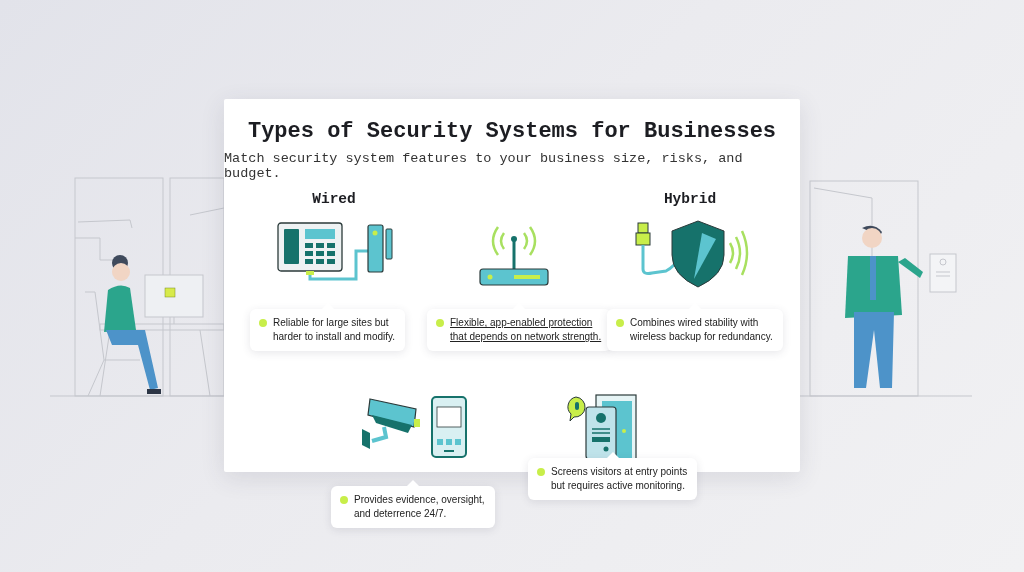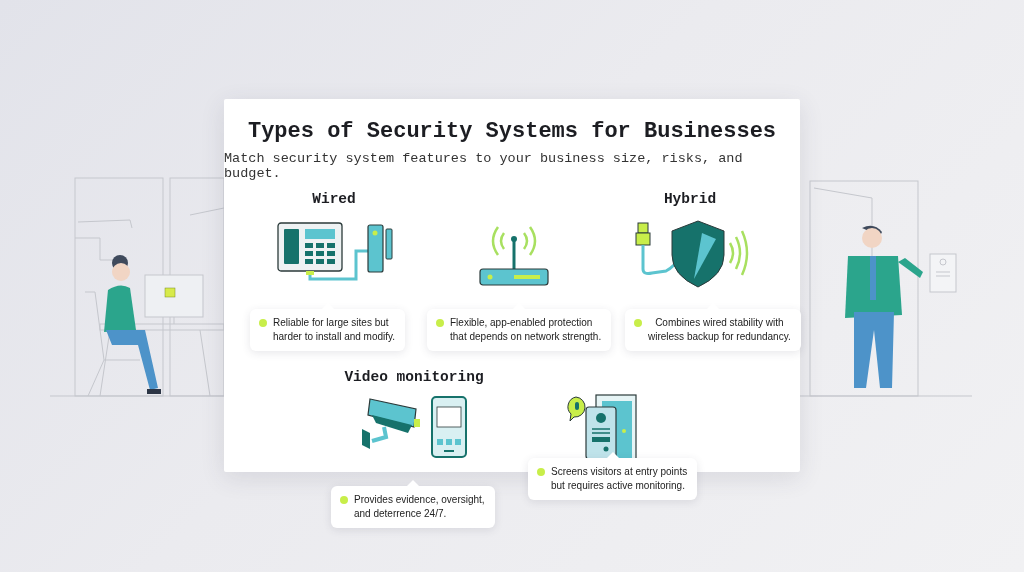--- a/index.html
+++ b/index.html
@@ -112,21 +112,20 @@
     <path d="M11 28 L11 52 Q11 58 20 56 L34 54 Q38 52 42 48" fill="none" stroke="#5cc4cf" stroke-width="3"></path>
     <path d="M66 4 L92 14 L92 38 Q92 58 66 70 Q40 58 40 38 L40 14 Z" fill="#16726b" stroke="#2b3a3a" stroke-width="1"></path>
     <path d="M70 16 L84 22 L62 62 Z" fill="#5cc4cf"></path>
     <g fill="none" stroke="#a8e060" stroke-width="2.5">
       <path d="M98 26 Q104 36 98 46"></path>
         <path d="M104 20 Q112 36 104 52"></path>
         <path d="M110 14 Q120 36 110 58"></path>
     </g>
   </svg>
 
-  <div class="label" style="left:110px;top:270px;">Video monitoring</div>
   <svg class="icon" style="left:134px;top:294px;" width="112" height="68">
     <path d="M12 6 L58 16 L56 34 L10 22 Z" fill="#5cc4cf" stroke="#2b3a3a" stroke-width="1.2"></path>
     <path d="M14 22 L54 32 L50 40 L18 30 Z" fill="#16726b"></path>
     <rect x="56" y="26" width="6" height="8" fill="#c8ee4a"></rect>
     <path d="M26 34 L28 44 L14 48" fill="none" stroke="#5cc4cf" stroke-width="4"></path>
     <path d="M4 36 L12 40 L12 56 L4 52 Z" fill="#16726b"></path>
     <rect x="74" y="4" width="34" height="60" rx="4" fill="#d9f0f2" stroke="#16726b" stroke-width="2"></rect>
     <rect x="79" y="14" width="24" height="20" fill="#ffffff" stroke="#2b3a3a" stroke-width="0.8"></rect>
     <rect x="79" y="46" width="6" height="6" fill="#5cc4cf"></rect>
       <rect x="88" y="46" width="6" height="6" fill="#5cc4cf"></rect>
@@ -147,25 +146,25 @@
     <circle cx="44" cy="56" r="2.5" fill="#16726b"></circle>
     <path d="M14 4 A10 10 0 1 1 12 24 L8 28 L9 21 A10 10 0 0 1 14 4 Z" fill="#c8ee4a" stroke="#2b3a3a" stroke-width="1"></path>
     <rect x="13" y="9" width="4" height="8" rx="2" fill="#16726b"></rect>
   </svg>
 </div>
 
 <div class="tip" style="left:250px;top:309px;">
   <div>Reliable for large sites but</div>
   <div>harder to install and modify.</div>
 </div>
-<div class="tip" style="left:427px;top:309px;">
+<div class="tip" style="left:427px;top:309px;text-decoration:underline;">
   <div>Flexible, app-enabled protection</div>
   <div>that depends on network strength.</div>
 </div>
-<div class="tip" style="left:625px;top:309px;text-align:center;">
+<div class="tip" style="left:607px;top:309px;">
   <div>Combines wired stability with</div>
   <div>wireless backup for redundancy.</div>
 </div>
 <div class="tip" style="left:331px;top:486px;">
   <div>Provides evidence, oversight,</div>
   <div>and deterrence 24/7.</div>
 </div>
 <div class="tip" style="left:528px;top:458px;">
   <div>Screens visitors at entry points</div>
   <div>but requires active monitoring.</div>

